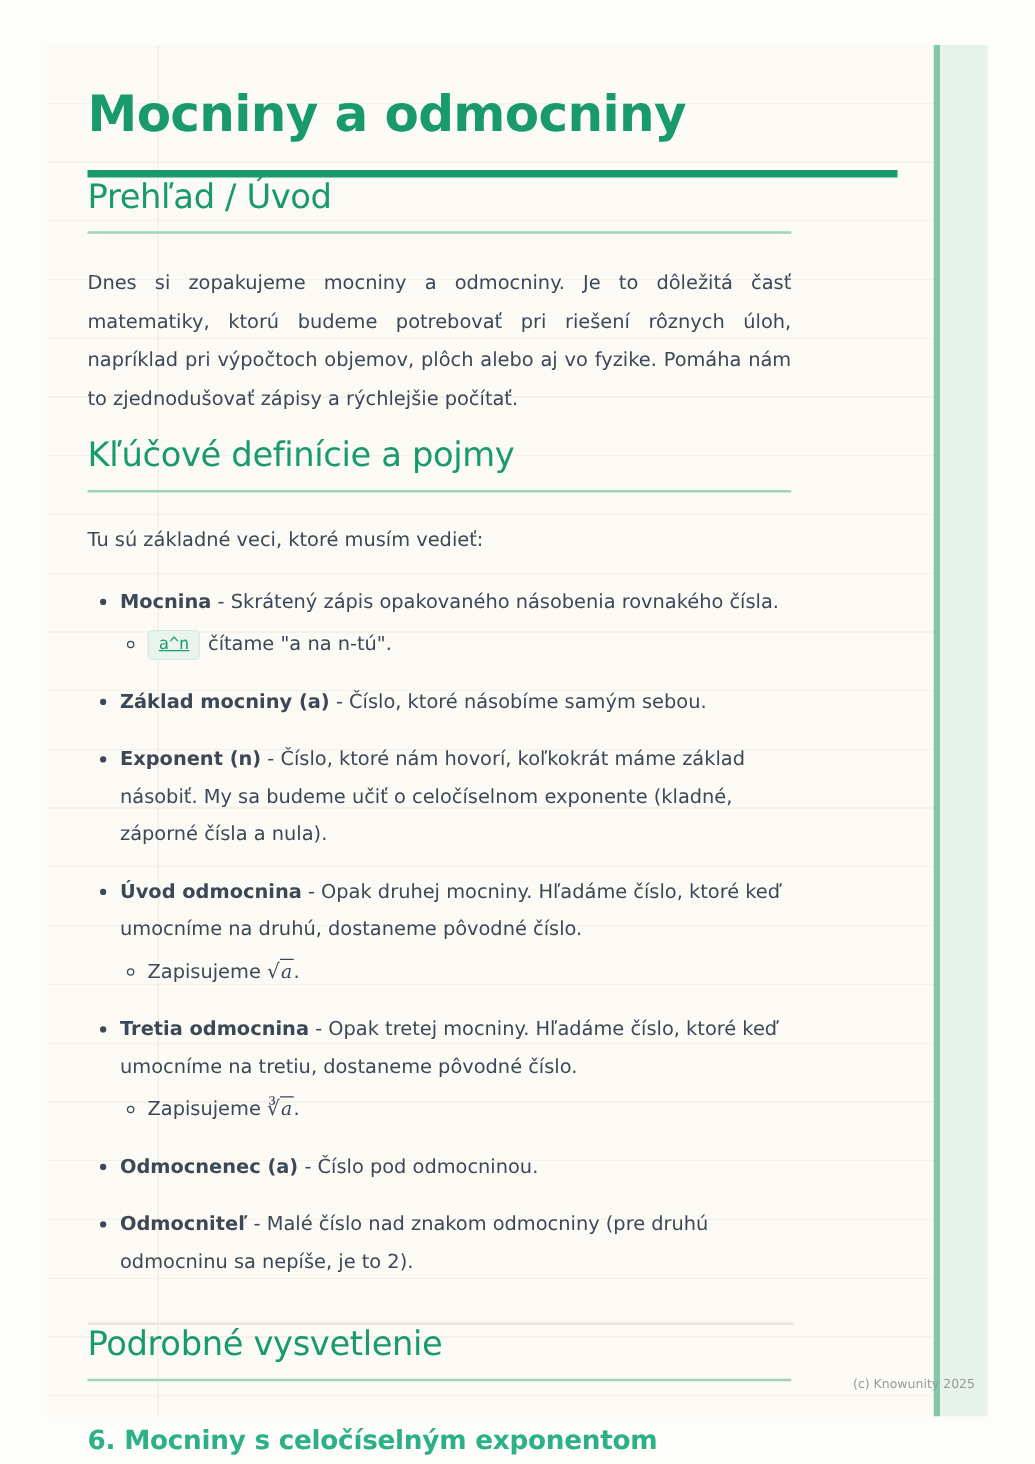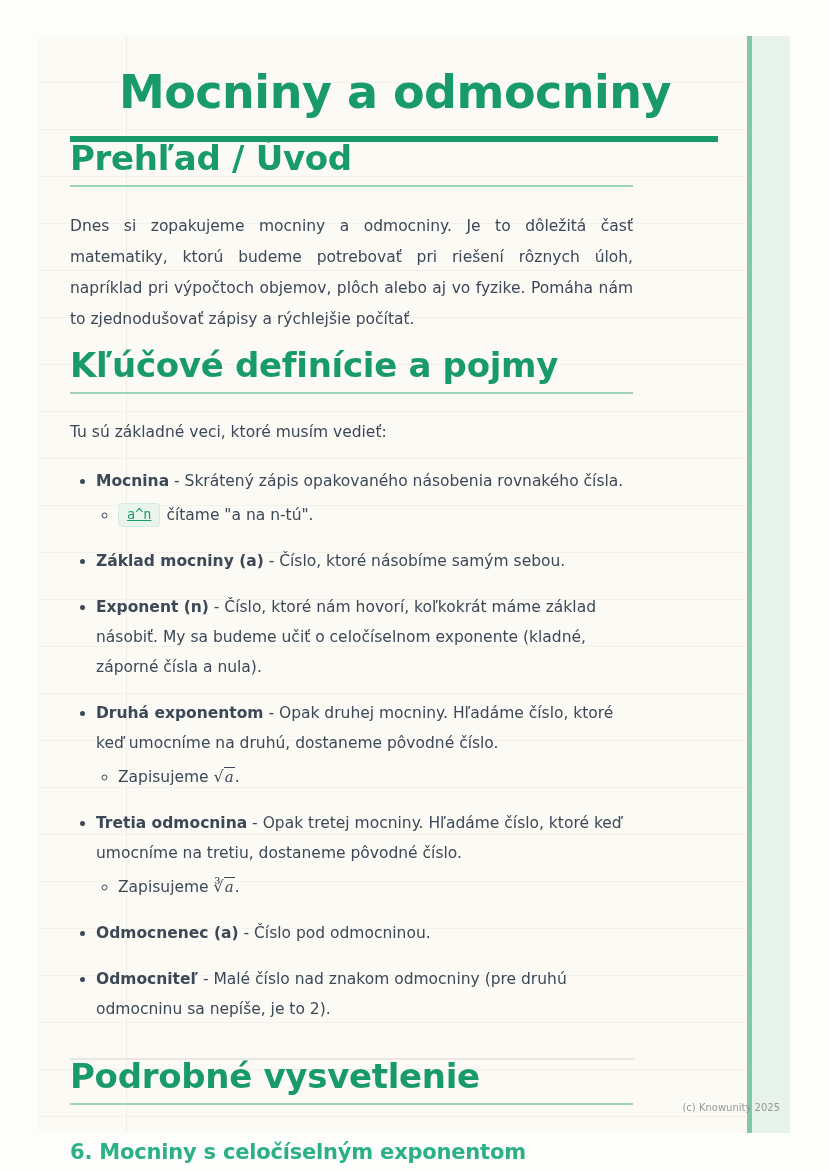--- a/index.html
+++ b/index.html
@@ -41,39 +41,38 @@
     border-left: 5px solid #83c7a8;
   }
   .content {
     position: absolute;
     left: 32px;
     top: 34px;
     width: 650px;
   }
   h1.doc-title {
     margin: 0;
-    font-size: 46px;
+    font-size: 40px;
     line-height: 44px;
     font-weight: 700;
     color: #189a6c;
     letter-spacing: -0.5px;
-    text-align: center;
   }
   .title-rule {
     width: 648px;
     height: 6px;
     background: #189a6c;
     margin-top: 22px;
   }
   h2.section-heading {
     margin: 0;
     width: 563px;
-    font-size: 34px;
+    font-size: 27px;
     line-height: 32px;
-    font-weight: 700;
+    font-weight: 400;
     color: #189a6c;
     letter-spacing: -0.3px;
     padding-bottom: 11px;
     border-bottom: 2px solid #a0d3bb;
   }
   .h2-intro { margin-top: 40px; }
   .h2-defs { margin-top: 39px; }
   .h2-detail { margin-top: 36px; }
   p.body-par {
     width: 563px;
@@ -189,21 +188,21 @@
 
       <li>
         <span class="term">Základ mocniny (a)</span><span> - Číslo, ktoré násobíme samým sebou.</span>
       </li>
 
       <li>
         <span class="term">Exponent (n)</span><span> - Číslo, ktoré nám hovorí, koľkokrát máme základ násobiť. My sa budeme učiť o celočíselnom exponente (kladné, záporné čísla a nula).</span>
       </li>
 
       <li>
-        <span class="term">Druhá exponentom</span><span> - Opak druhej mocniny. Hľadáme číslo, ktoré keď umocníme na druhú, dostaneme pôvodné číslo.</span>
+        <span class="term">Úvod odmocnina</span><span> - Opak druhej mocniny. Hľadáme číslo, ktoré keď umocníme na druhú, dostaneme pôvodné číslo.</span>
         <ul class="sub-list">
           <li>
             <span>Zapisujeme </span><span class="math"><span class="radical">√</span><span class="radicand">a</span></span><span>.</span>
           </li>
         </ul>
       </li>
 
       <li>
         <span class="term">Tretia odmocnina</span><span> - Opak tretej mocniny. Hľadáme číslo, ktoré keď umocníme na tretiu, dostaneme pôvodné číslo.</span>
         <ul class="sub-list">

